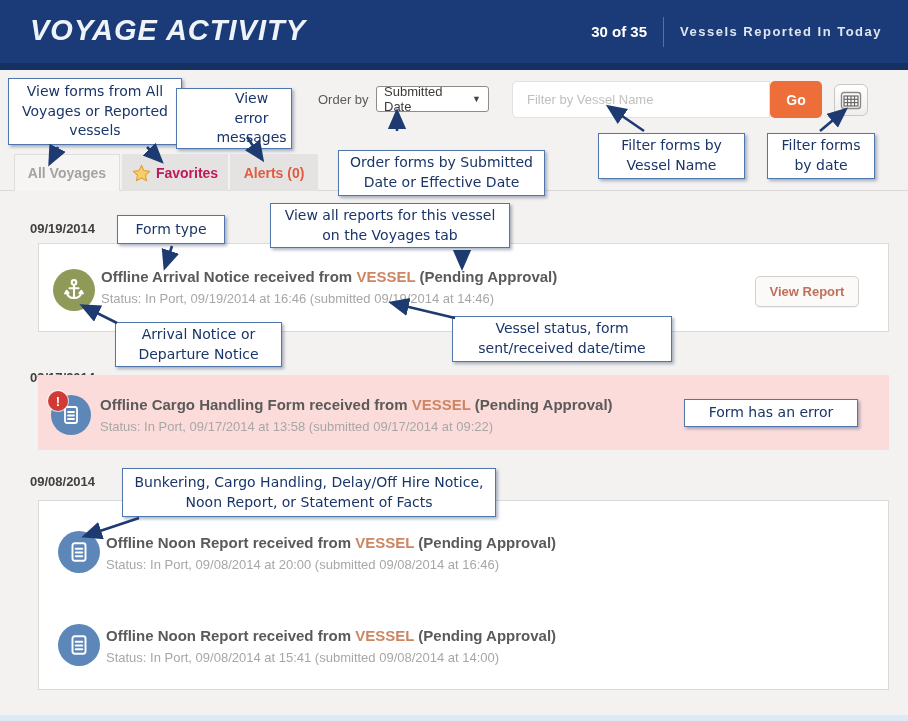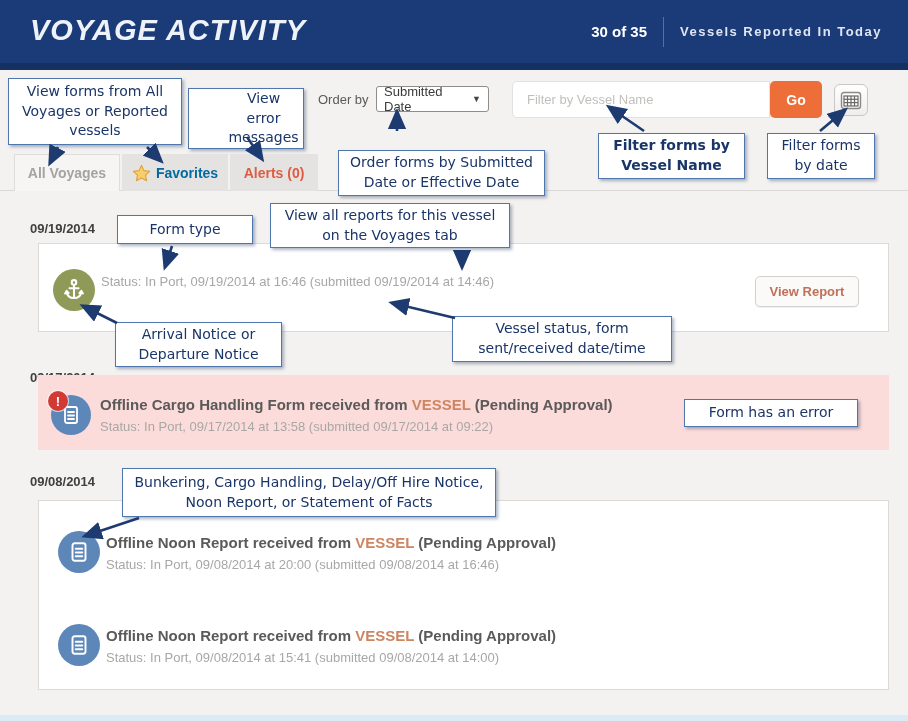--- a/index.html
+++ b/index.html
@@ -31,21 +31,21 @@
           font-family:"Liberation Sans",sans-serif;}
   .cal-btn{position:absolute;left:834px;top:84px;width:34px;height:32px;background:linear-gradient(#ffffff,#f0eeec);
           border:1px solid #c9c7c5;border-radius:6px;display:flex;align-items:center;justify-content:center;
           cursor:pointer;padding:0;}
 
   
   .tabbar-line{position:absolute;left:0;top:190px;width:908px;height:1px;background:#dbd9d7;z-index:1;}
   .tab{position:absolute;top:154px;height:37px;display:flex;align-items:center;justify-content:center;
        font-size:14px;font-weight:bold;cursor:pointer;box-sizing:border-box;z-index:2;gap:5px;}
   .tab.active{left:14px;width:106px;background:#f7f5f3;color:#a5a3a1;border:1px solid #e0deda;border-bottom:none;}
-  .tab.t2{left:122px;width:106px;background:#e5e3e1;color:#0369a1;}
+  .tab.t2{left:122px;width:106px;background:#e5e3e1;color:#be185d;}
   .tab.t3{left:230px;width:88px;background:#e5e3e1;color:#e05b42;}
 
   
   .date-label{position:absolute;left:30px;font-size:13px;font-weight:bold;color:#404040;z-index:1;}
   .card{position:absolute;left:38px;width:851px;background:#fff;border:1px solid #dcdad8;
         box-sizing:border-box;z-index:1;}
   .pink-row{position:absolute;left:38px;width:851px;background:#fcdcdb;box-sizing:border-box;z-index:1;}
   .row{position:relative;width:100%;height:95px;}
   .row-icon{position:absolute;width:42px;height:42px;border-radius:50%;display:flex;
             align-items:center;justify-content:center;}
@@ -125,20 +125,25 @@
         <svg width="26" height="26" viewBox="0 0 24 24" fill="none" stroke="#ffffff" stroke-width="1.9" stroke-linecap="round">
           <circle cx="12" cy="5" r="2.1"></circle>
           <line x1="12" y1="7.3" x2="12" y2="19.2"></line>
           <line x1="7.8" y1="10.3" x2="16.2" y2="10.3"></line>
           <path d="M5.2 13.2 C5.6 17.4 8.6 19.4 12 19.4 C15.4 19.4 18.4 17.4 18.8 13.2"></path>
           <path d="M3.8 15.2 L5.2 13 L7 14.8"></path>
           <path d="M20.2 15.2 L18.8 13 L17 14.8"></path>
         </svg>
       </div>
       <div class="row-text" style="padding-top:24px;">
+        <div class="row-title">
+          <span>Offline Arrival Notice received from</span>
+          <span class="vessel">VESSEL</span>
+          <span>(Pending Approval)</span>
+        </div>
         <div class="row-status">Status: In Port, 09/19/2014 at 16:46 (submitted 09/19/2014 at 14:46)</div>
       </div>
       <button class="view-report">View Report</button>
     </div>
   </div>
 
   <div class="date-label" style="top:347px;margin-top:23px;">09/17/2014</div>
   <div class="pink-row" style="top:375px;height:75px;">
     <div class="err-badge" style="left:10px;top:16px;">!</div>
     <div class="row-icon icon-blue" style="left:13px;top:20px;width:40px;height:40px;">
@@ -195,25 +200,25 @@
           <span>(Pending Approval)</span>
         </div>
         <div class="row-status">Status: In Port, 09/08/2014 at 15:41 (submitted 09/08/2014 at 14:00)</div>
       </div>
     </div>
   </div>
 
   <div class="bottom-strip"></div>
 
   <div class="callout" style="left:8px;top:78px;width:174px;height:67px;">View forms from All Voyages or Reported vessels</div>
-  <div class="callout" style="left:188px;top:88px;width:116px;height:61px;padding-left:39px;">View error messages</div>
+  <div class="callout" style="left:176px;top:88px;width:116px;height:61px;padding-left:39px;">View error messages</div>
   <div class="callout" style="left:338px;top:150px;width:207px;height:46px;">Order forms by Submitted Date or Effective Date</div>
-  <div class="callout" style="left:598px;top:133px;width:147px;height:46px;font-weight:bold;">Filter forms by Vessel Name</div>
+  <div class="callout" style="left:598px;top:133px;width:147px;height:46px;">Filter forms by Vessel Name</div>
   <div class="callout" style="left:767px;top:133px;width:108px;height:46px;">Filter forms by date</div>
-  <div class="callout" style="left:117px;top:215px;width:136px;height:29px;">Form type</div>
+  <div class="callout" style="left:117px;top:215px;width:108px;height:29px;">Form type</div>
   <div class="callout" style="left:270px;top:203px;width:240px;height:45px;">View all reports for this vessel on the Voyages tab</div>
   <div class="callout" style="left:115px;top:322px;width:167px;height:45px;">Arrival Notice or Departure Notice</div>
   <div class="callout" style="left:452px;top:316px;width:220px;height:46px;">Vessel status, form sent/received date/time</div>
   <div class="callout" style="left:684px;top:399px;width:174px;height:28px;">Form has an error</div>
   <div class="callout" style="left:122px;top:468px;width:374px;height:49px;">Bunkering, Cargo Handling, Delay/Off Hire Notice, Noon Report, or Statement of Facts</div>
 
   <svg class="arrows" width="908" height="721" viewBox="0 0 908 721">
     <defs>
       <marker id="ah" markerWidth="9" markerHeight="8" refX="6.5" refY="3.5" orient="auto">
         <path d="M0,0 L8,3.5 L0,7 z" fill="#1d3b70"></path>

